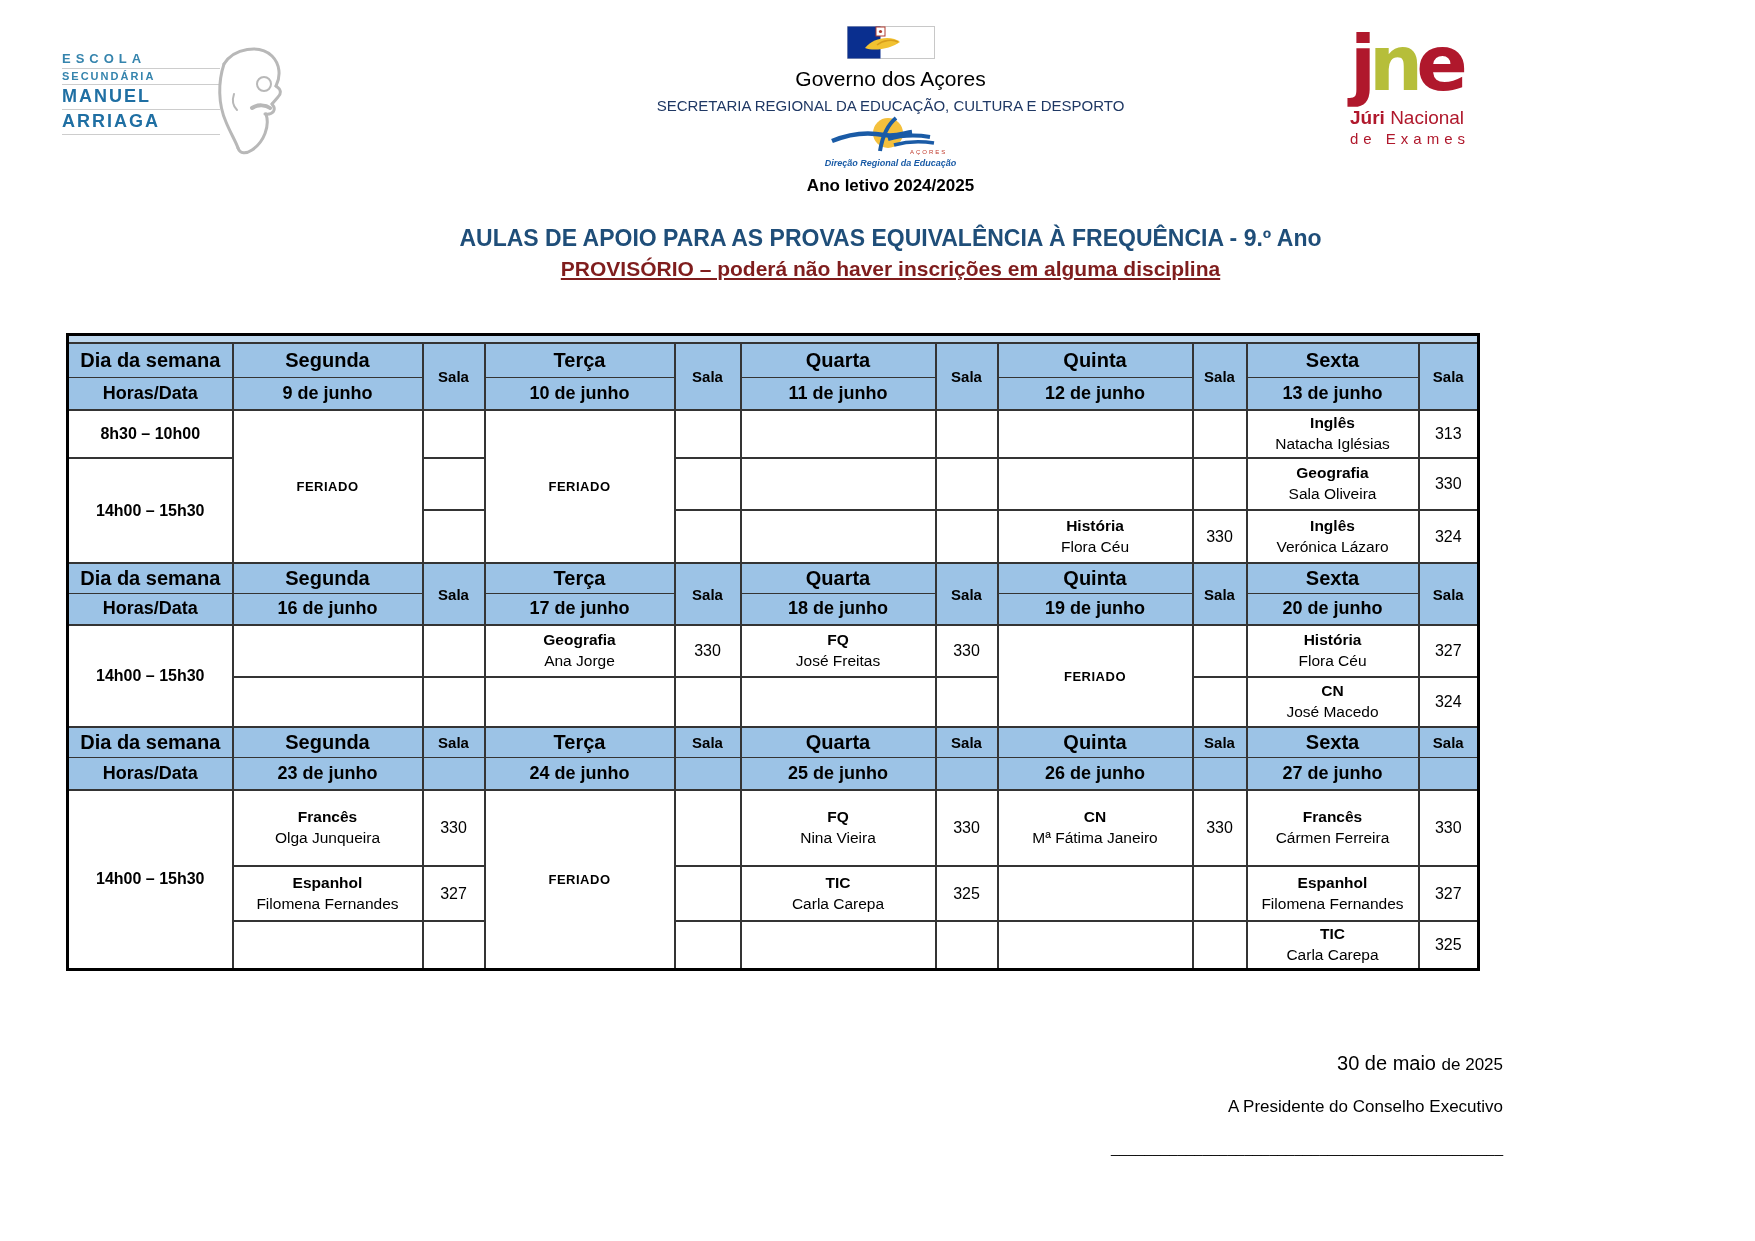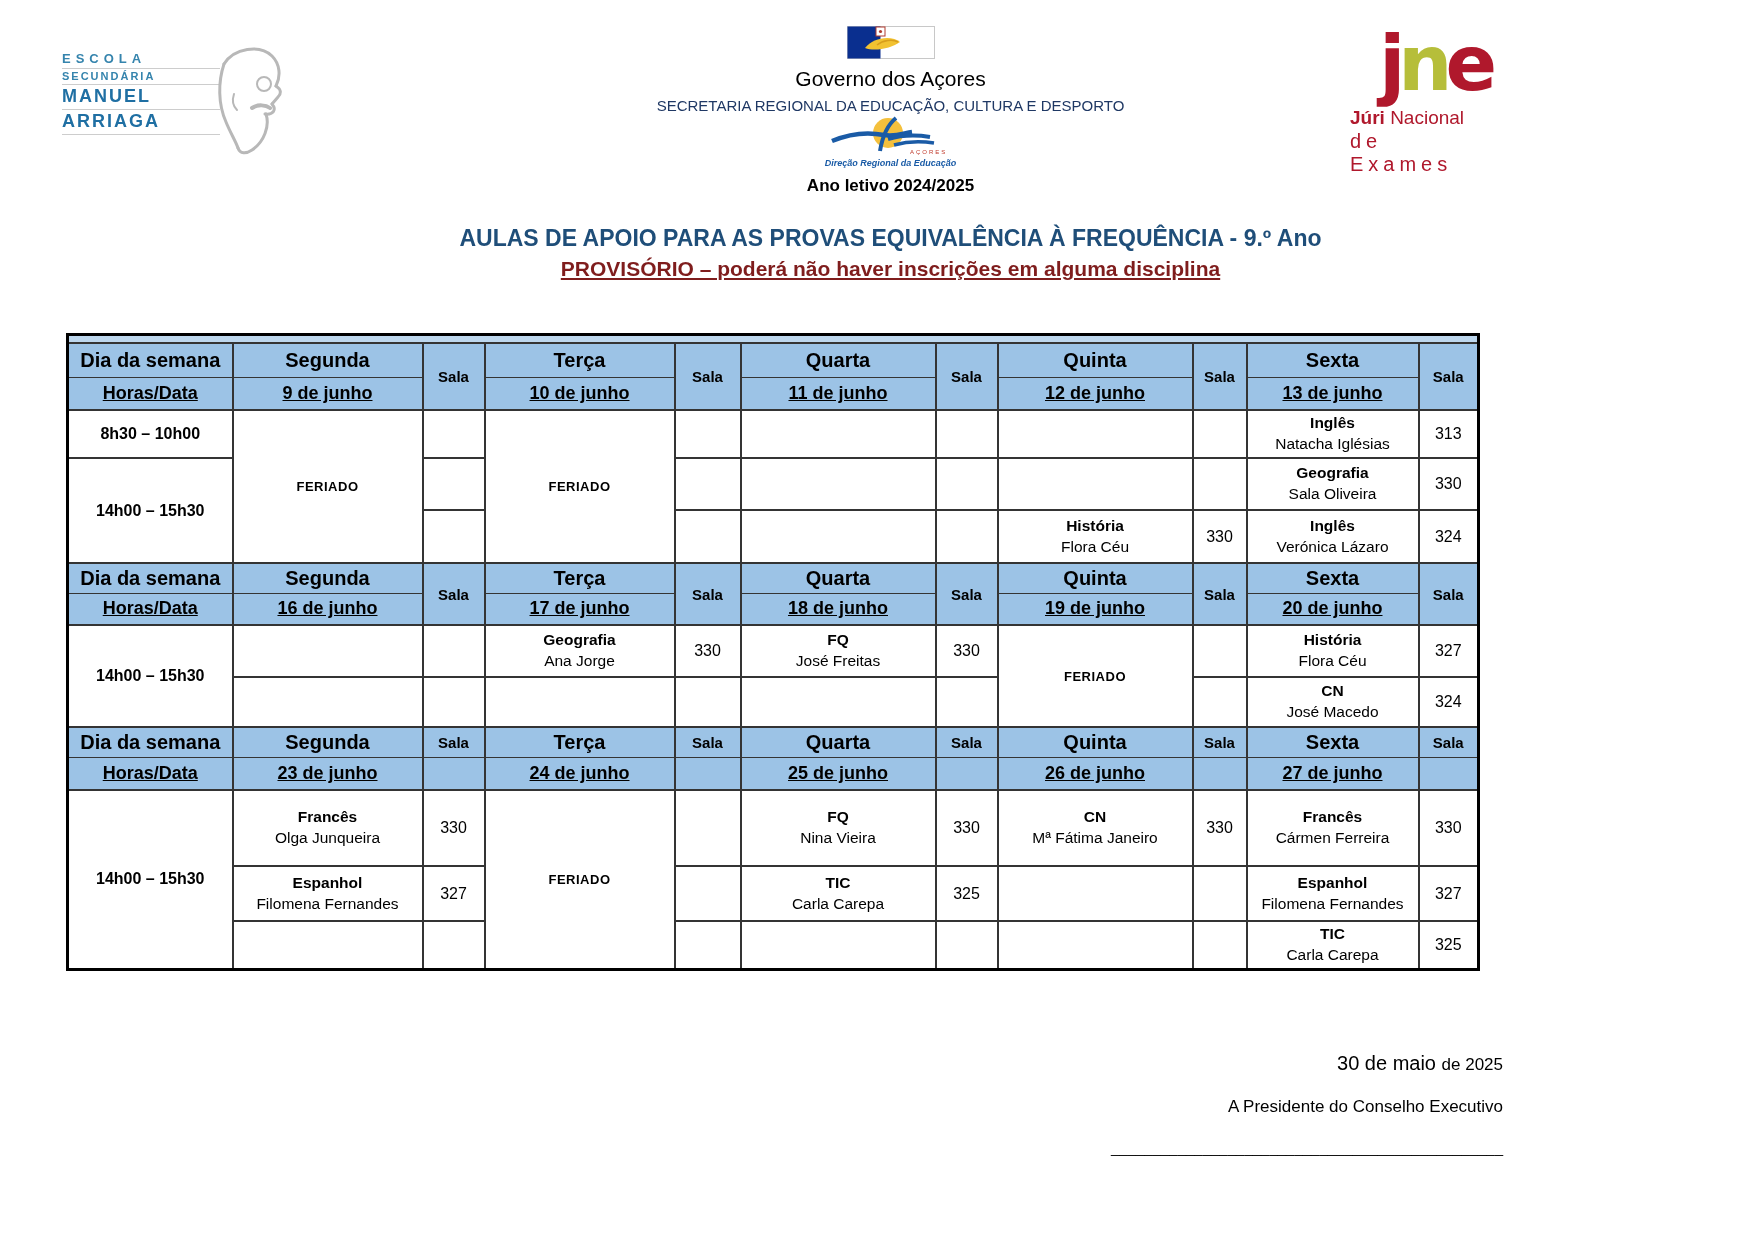--- a/index.html
+++ b/index.html
@@ -15,43 +15,43 @@
   .sc3{font-size:18px;letter-spacing:2px;color:#1F6FA3;font-weight:bold;}
   .face-svg{margin-left:-26px;margin-top:-8px;}
 
   .gov{position:absolute;left:0;right:0;top:26px;text-align:center;}
   .gov-title{font-size:21px;font-weight:normal;margin-top:4px;}
   .gov-sub{font-size:15px;color:#1F3864;margin-top:6px;}
   .dre{margin-top:2px;}
   .dre-caption{font-size:9px;font-weight:bold;font-style:italic;color:#1A5BA6;margin-top:-4px;}
 
   .jne{position:absolute;left:1350px;top:34px;width:140px;}
-  .jne-letters{font-family:"DejaVu Sans",sans-serif;font-weight:bold;font-size:76px;line-height:.8;letter-spacing:-7px;text-align:right;}
+  .jne-letters{font-family:"DejaVu Sans",sans-serif;font-weight:bold;font-size:76px;line-height:.8;letter-spacing:-7px;}
   .jne-letters .j,.jne-letters .e{color:#B0182C;}
   .jne-letters .n{color:#B6BE3A;}
   .jne-l1{font-size:19px;color:#B0182C;margin-top:12px;}
   .jne-l1 b{font-weight:bold;}
-  .jne-l2{font-size:20px;color:#B0182C;letter-spacing:5px;margin-top:1px;}
+  .jne-l2{font-size:15px;color:#B0182C;letter-spacing:5px;margin-top:1px;}
 
   
   .year{position:absolute;top:176px;left:0;right:0;text-align:center;font-size:17px;font-weight:bold;}
   .main-title{position:absolute;top:225px;left:0;right:0;text-align:center;font-size:23px;font-weight:bold;color:#1F4E79;}
   .prov{position:absolute;top:257px;left:0;right:0;text-align:center;font-size:21px;font-weight:bold;color:#7f1d1d;text-decoration:underline;}
 
   
   table.sched{position:absolute;top:333px;left:66px;width:1411px;border-collapse:collapse;table-layout:fixed;
               border:3px solid #000;}
   table.sched td{border:2px solid #343434;padding:0;text-align:center;vertical-align:middle;overflow:hidden;}
   tr.strip td{background:#BDD7EE;height:6px;}
   td.hd{background:#9CC3E6;font-weight:bold;}
   tr.hd1 td.hd{border-bottom-width:1px;}
   tr.hd2 td.hd{border-top-width:1px;}
   td.hd.rs{border-bottom-width:2px;}
   .hd-day,.hd-lbl{font-size:20px;}
-  .hd-date,.hd-lbl2{font-size:18px;text-decoration:underline;}
+  .hd-date,.hd-lbl2{font-size:18px;}
   .hd-sala{font-size:15px;}
   td.time{font-size:16px;font-weight:bold;}
   td.fer{font-size:13px;font-weight:bold;letter-spacing:.5px;}
   td.subj .s{font-size:15.5px;font-weight:bold;line-height:1.35;}
   td.subj .t{font-size:15.5px;line-height:1.35;}
   td.sala-v{font-size:16px;}
 
   
   .footer{position:absolute;top:1052px;right:278px;text-align:right;}
   .f-date{font-size:20px;}

